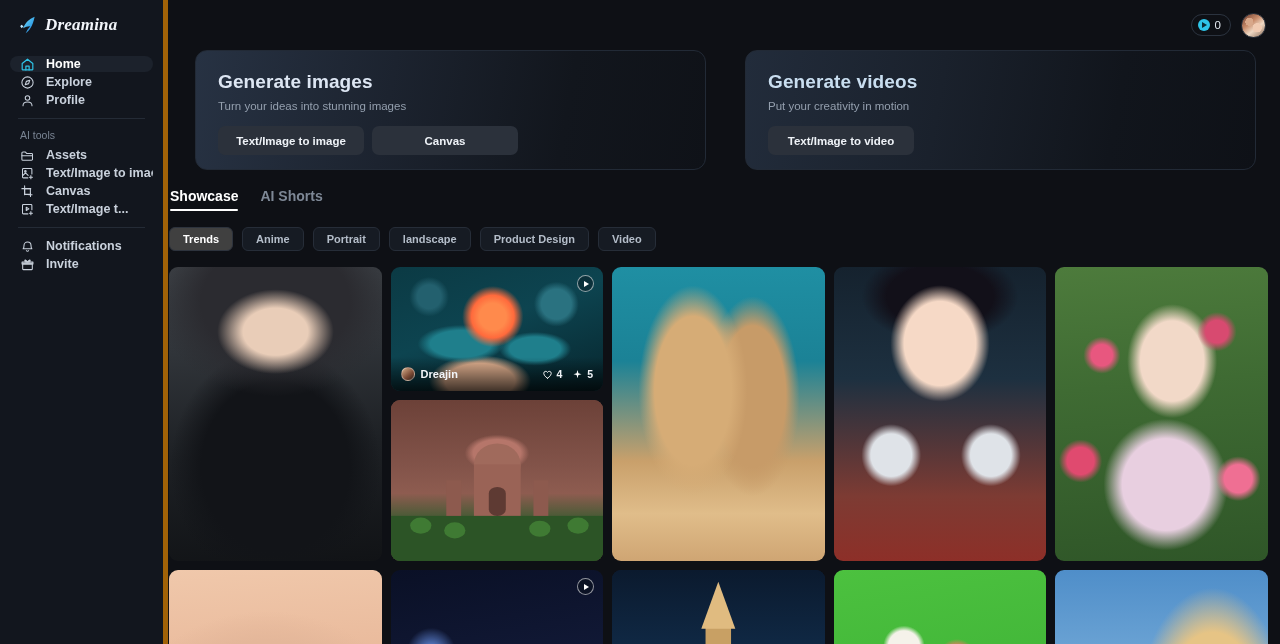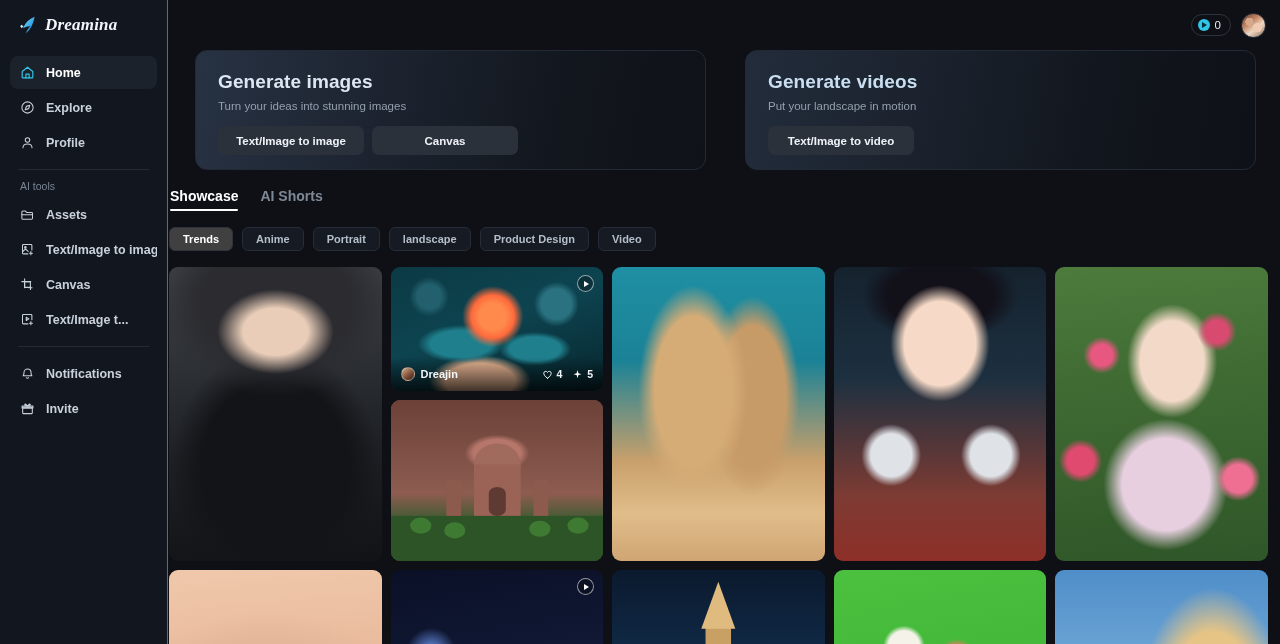--- a/index.html
+++ b/index.html
@@ -9,36 +9,36 @@
     font-family: "Liberation Sans", sans-serif;
     overflow: hidden;
     color: #e8ecf2;
   }
   #app { display: flex; width: 1280px; height: 644px; position: relative; }
 
   
   .sidebar {
     width: 168px; height: 644px; flex: 0 0 168px;
     background: #12161e;
-    border-right: 1px solid #a16207;
+    border-right: 5px solid #a16207;
     padding: 0 10px;
     display: flex; flex-direction: column;
   }
   .brand {
     height: 50px; display: flex; align-items: center; gap: 7px; padding-left: 8px;
   }
   .brand-logo { width: 20px; height: 20px; flex: 0 0 20px; }
   .brand-name {
     font-family: "Liberation Serif", serif;
     font-style: italic; font-weight: 700; font-size: 17px;
     letter-spacing: .2px; color: #f2f5fa;
   }
   .nav-item {
     display: flex; align-items: center; gap: 11px;
-    height: 33px; padding: 0 10px; border-radius: 8px;
+    height: 16px; padding: 0 10px; border-radius: 8px;
     margin-bottom: 2px; cursor: pointer;
     color: #c9d1dc; font-size: 12.5px; font-weight: 600;
     white-space: nowrap; overflow: hidden;
   }
   .nav-item.active { background: #1c222c; color: #ffffff; }
   .nav-item .ico { width: 15px; height: 15px; flex: 0 0 15px; display: block; }
   .nav-item.active .ico { color: #2ec5e8; }
   .divider { height: 1px; background: #242b36; margin: 8px 8px 6px 8px; }
   .group-label {
     font-size: 10.5px; color: #7a8594; padding: 4px 10px 6px 10px; font-weight: 400;
@@ -372,21 +372,21 @@
           <h2>Generate images</h2>
           <p>Turn your ideas into stunning images</p>
           <div class="hero-btns">
             <button class="pill-btn">Text/Image to image</button>
             <button class="pill-btn">Canvas</button>
           </div>
         </div>
 
         <div class="hero videos">
           <h2>Generate videos</h2>
-          <p>Put your landscape in motion</p>
+          <p>Put your creativity in motion</p>
           <div class="hero-btns">
             <button class="pill-btn">Text/Image to video</button>
           </div>
         </div>
       </div>
 
       <div class="tabs">
         <div class="tab active">Showcase</div>
         <div class="tab">AI Shorts</div>
       </div>

